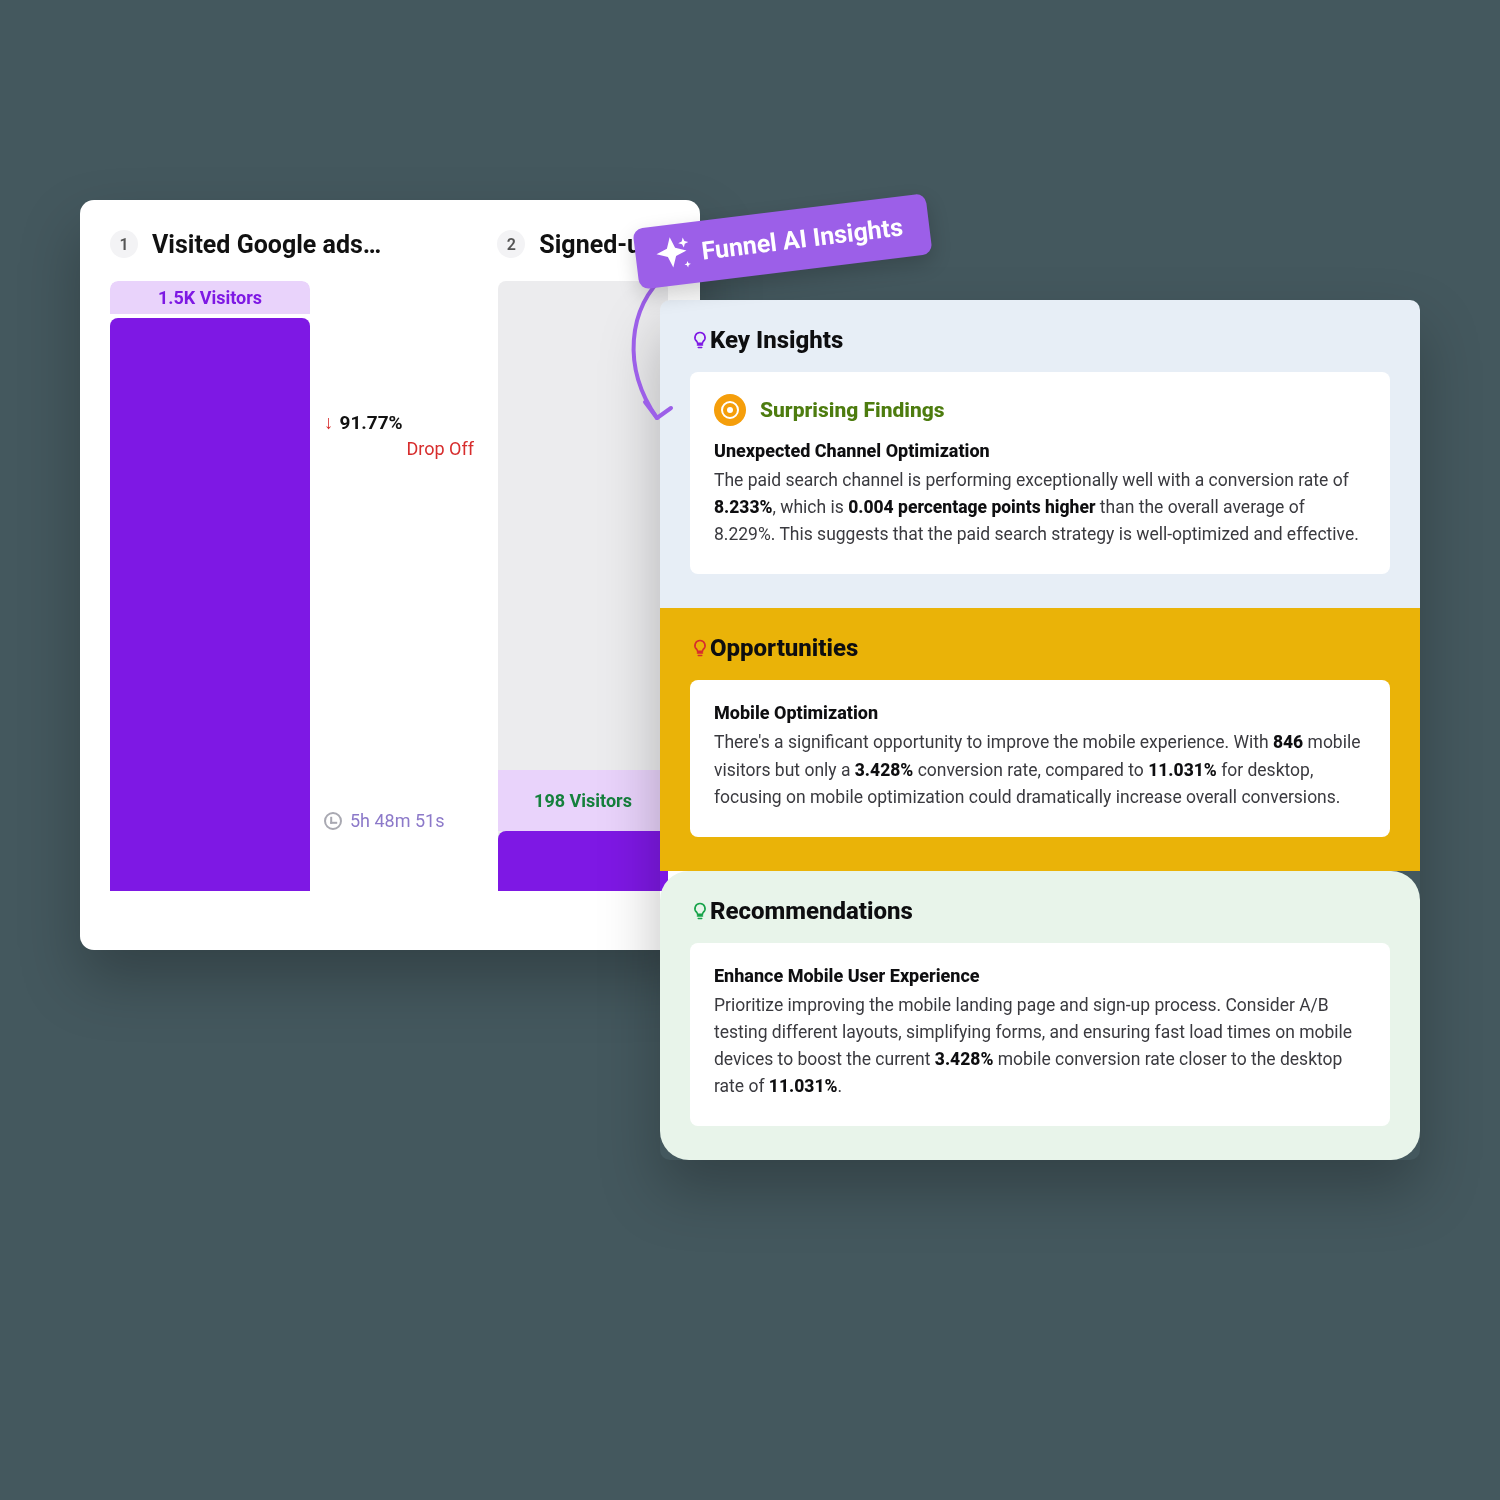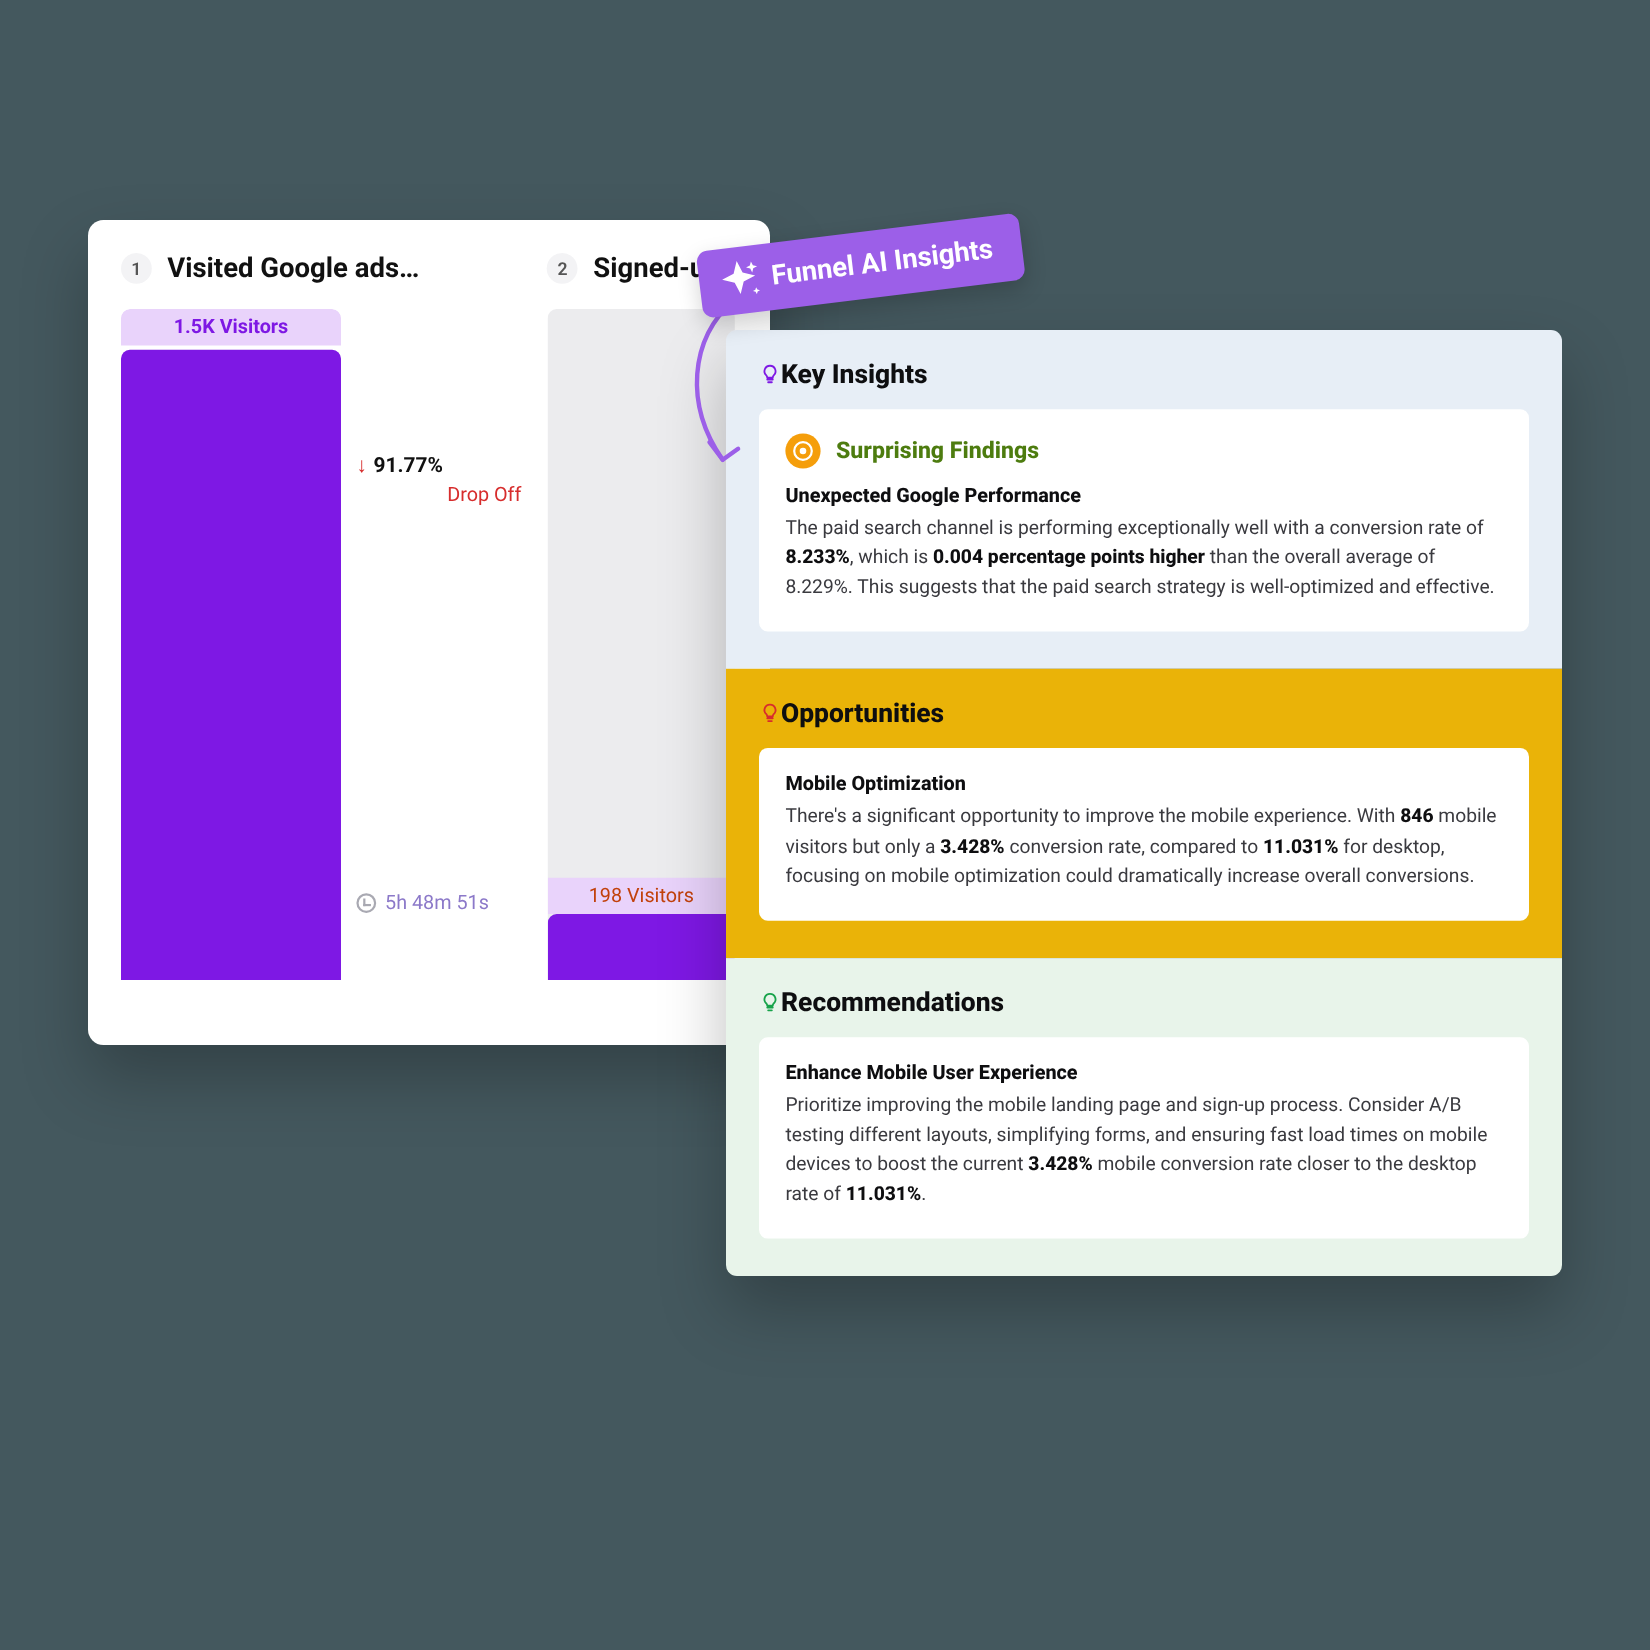--- a/index.html
+++ b/index.html
@@ -91,26 +91,26 @@
   }
   .bar-label.purple {
     background: #E9D3FB;
     color: #7E18E4;
   }
   .bar-fill.partial-pos { height: 60px; }
   .partial-label-wrap {
     position: absolute;
     left:0; right:0;
     bottom: 60px;
-    padding: 6px 0;
+    padding: 20px 0;
     text-align: center;
     font-size: 18px;
-    font-weight: 400;
+    font-weight: 700;
     background: #E9D3FB;
-    color: #c2410c;
+    color: #15803d;
   }
 
   .bar-meta {
     display: flex;
     flex-direction: column;
     justify-content: space-between;
     height: 610px;
     padding: 130px 0 60px;
     min-width: 150px;
   }
@@ -148,21 +148,21 @@
     width: 760px;
     border-radius: 10px;
     overflow: hidden;
     box-shadow: 0 30px 60px rgba(0,0,0,.25);
   }
   .section {
     padding: 26px 30px 34px;
   }
   .sec-key      { background: #E7EEF6; }
   .sec-opp      { background: #eab308; }
-  .sec-rec      { background: #E8F4EA; }
+  .sec-rec      { background: #E8F4EA; border-radius: 29px; }
 
   .sec-head {
     display: flex; align-items: center; 
     margin-bottom: 18px;
   }
   .sec-head h2 {
     font-size: 24px;
     font-weight: 800;
     color: #0E0E10;
   }
@@ -303,21 +303,21 @@
       </span>
       <h2>Key Insights</h2>
     </div>
     <div class="card">
       <div class="card-head">
         <span class="find-icon">
             <span class="inner"></span>
           </span>
         <h3>Surprising Findings</h3>
       </div>
-      <h4>Unexpected Google Performance</h4>
+      <h4>Unexpected Channel Optimization</h4>
       <p>
         <span>The paid search channel is performing exceptionally well with a conversion rate of </span><b>8.233%</b><span>, which is </span><b>0.004 percentage points higher</b><span> than the overall average of 8.229%. This suggests that the paid search strategy is well-optimized and effective.</span>
       </p>
     </div>
   </div>
 
   <div class="section sec-opp">
     <div class="sec-head">
       <span class="bulb">
         <svg viewBox="0 0 24 24" fill="none" stroke="#D72D2D" stroke-width="2" stroke-linecap="round" stroke-linejoin="round">

